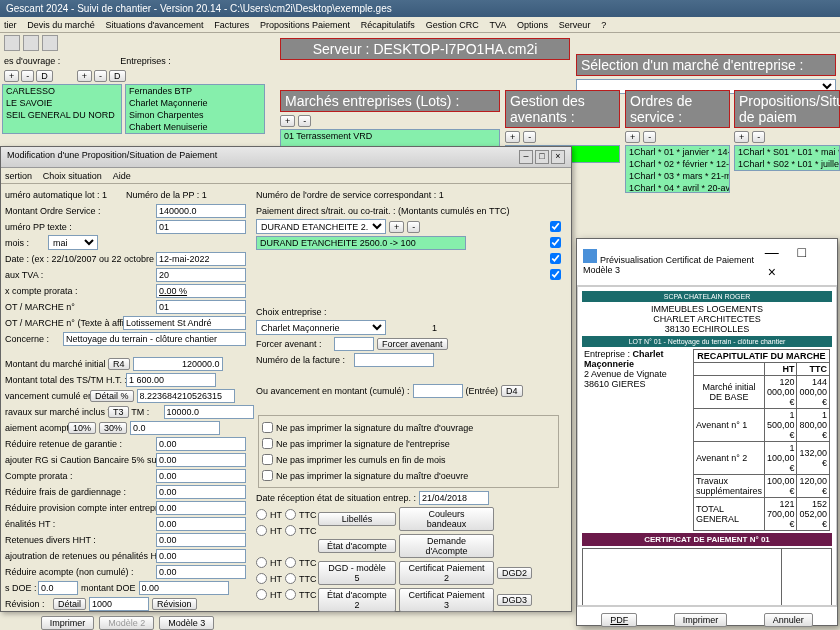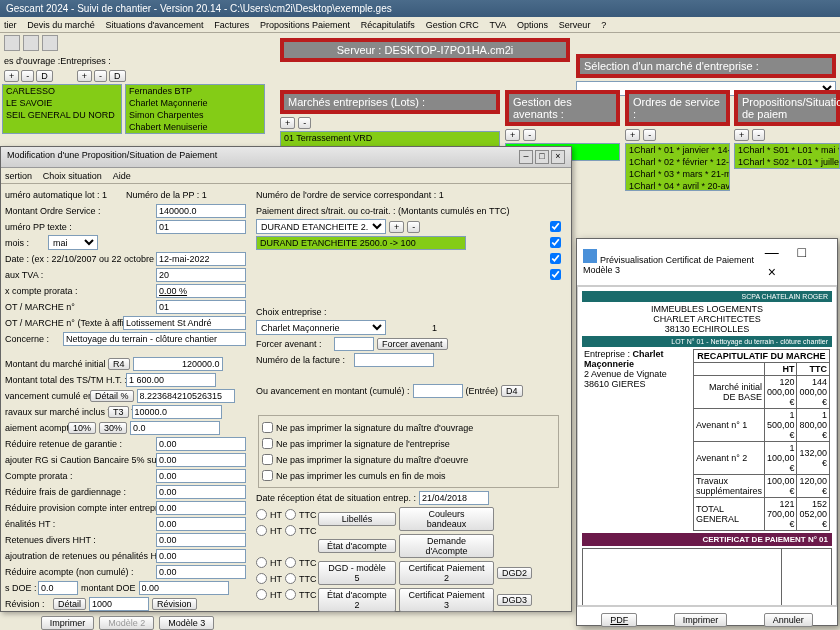--- a/index.html
+++ b/index.html
@@ -3,40 +3,40 @@
 <meta charset="utf-8">
 <style>
 *{box-sizing:border-box;font-family:Tahoma,sans-serif;font-size:9px;margin:0;padding:0}
 body{background:#ece9d8;width:840px;height:630px;overflow:hidden;position:relative}
 .titlebar{background:linear-gradient(#4a6b8a,#3a5a7a);color:#fff;padding:3px 6px;font-size:10px}
 .menubar{background:#ece9d8;padding:2px 4px;border-bottom:1px solid #aca899;font-size:10px}
 .menubar span{margin-right:8px}
 .toolbar{padding:2px 4px;display:flex;gap:3px}
 .ico{width:16px;height:16px;background:#ddd;border:1px solid #999;display:inline-block}
 .panel{position:absolute;background:#ece9d8}
-.sec-hdr{background:#888;color:#fff;padding:2px 4px;font-size:11px;border:4px solid #b91c1c}
+.sec-hdr{background:#888;color:#fff;padding:2px 4px;font-size:14px;border:1px solid #b91c1c}
 .btn{background:linear-gradient(#fff,#e0e0e0);border:1px solid #888;padding:1px 8px;font-size:9px;cursor:pointer;border-radius:2px}
 .btn-s{padding:0 4px}
 input[type=text],.inp{background:#fff;border:1px solid #7f9db9;padding:1px 2px;font-size:9px;height:14px}
 select{background:#fff;border:1px solid #7f9db9;font-size:9px;height:15px}
-.lst{background:#84cc16;border:1px solid #7f9db9;overflow:hidden}
+.lst{background:#86efac;border:1px solid #7f9db9;overflow:hidden}
 .lst div{padding:1px 3px;white-space:nowrap}
 .row{display:flex;align-items:center;gap:3px;margin:1px 0;min-height:15px}
 .lbl{font-size:9px;white-space:nowrap}
 .ck{width:11px;height:11px}
 .dlg{position:absolute;background:#ece9d8;border:1px solid #666;box-shadow:2px 2px 5px rgba(0,0,0,.3)}
 .dlg-tb{background:linear-gradient(#e8e8e8,#d0d0d0);padding:3px 6px;display:flex;justify-content:space-between;border-bottom:1px solid #999}
 .dlg-tb .wbtn{display:flex;gap:2px}
 .wb{width:14px;height:14px;border:1px solid #888;background:#ddd;text-align:center;line-height:11px;font-size:9px}
 .prev{position:absolute;background:#fff;border:1px solid #666;box-shadow:3px 3px 8px rgba(0,0,0,.4)}
 .prev-tb{background:#fff;padding:3px 6px;display:flex;justify-content:space-between;align-items:center;border-bottom:1px solid #ccc}
 .pvico{width:14px;height:14px;background:#4a90d9;display:inline-block;margin-right:3px}
 .pvwb{width:30px;height:20px;border:none;background:none;font-size:14px;text-align:center}
 .doc{background:#fff;border:1px solid #ccc;padding:4px;font-size:6px}
-.doc-bar{padding:2px 4px;color:#fff;font-size:7px;text-align:right}
+.doc-bar{padding:2px 4px;color:#fff;font-size:7px;text-align:center}
 .doc-tbl{border-collapse:collapse;width:100%;font-size:5px}
 .doc-tbl td,.doc-tbl th{border:1px solid #666;padding:1px 2px;text-align:right}
 .green{background:#0f0}
 .grp{border:1px solid #aca899;padding:3px;margin:2px}
 </style>
 </head>
 <body>
 
 <div class="titlebar">Gescant 2024 - Suivi de chantier - Version 20.14 - C:\Users\cm2i\Desktop\exemple.ges</div>
 <div class="menubar">
@@ -52,21 +52,21 @@
  <span>Serveur</span>
  <span>?</span>
 </div>
 <div class="toolbar">
  <span class="ico"></span>
  <span class="ico"></span>
  <span class="ico"></span>
 </div>
 
 <div class="panel" style="left:0;top:54px;width:275px">
- <div style="display:flex;padding:2px 4px">
+ <div style="display:flex;gap:60px;padding:2px 4px">
   <span class="lbl">es d'ouvrage :</span>
   <span class="lbl">Entreprises :</span>
  </div>
  <div style="display:flex;gap:2px;padding:2px 4px">
   <button class="btn btn-s">+</button>
   <button class="btn btn-s">-</button>
   <button class="btn btn-s">D</button>
   <span style="width:20px"></span>
   <button class="btn btn-s">+</button>
   <button class="btn btn-s">-</button>
@@ -212,21 +212,21 @@
           <input class="inp" style="width: 90px;" value="1 600.00">
         </div>
    <div class="row">
           <span class="lbl" style="width:82px">vancement cumulé en % :</span>
           <button class="btn btn-s">Détail %</button>
           <input class="inp" style="width: 98px;" value="8.223684210526315">
         </div>
    <div class="row">
           <span class="lbl" style="width:100px">ravaux sur marché inclus TS et TM :</span>
           <button class="btn btn-s">T3</button>
-          <input class="inp" style="width: 90px;" value="10000.0">
+          <input class="inp" style="width: 90px; margin-left: 32px;" value="10000.0">
         </div>
    <div class="row">
           <span class="lbl" style="width:60px">aiement acompte :</span>
           <button class="btn btn-s">10%</button>
           <button class="btn btn-s">30%</button>
           <input class="inp" style="width: 90px;" value="0.0">
         </div>
    <div class="row">
           <span class="lbl" style="width:148px">Réduire retenue de garantie :</span>
           <input class="inp" style="width: 90px;" value="0.00">
@@ -340,25 +340,25 @@
     <div class="row">
             <input type="checkbox" class="ck" style="">
             <span class="lbl">Ne pas imprimer la signature du maître d'ouvrage</span>
           </div>
     <div class="row">
             <input type="checkbox" class="ck" style="">
             <span class="lbl">Ne pas imprimer la signature de l'entreprise</span>
           </div>
     <div class="row">
             <input type="checkbox" class="ck" style="">
-            <span class="lbl">Ne pas imprimer la signature du maître d'oeuvre</span>
+            <span class="lbl">Ne pas imprimer les cumuls en fin de mois</span>
           </div>
     <div class="row">
             <input type="checkbox" class="ck" style="">
-            <span class="lbl">Ne pas imprimer les cumuls en fin de mois</span>
+            <span class="lbl">Ne pas imprimer la signature du maître d'oeuvre</span>
           </div>
    </div>
    <div class="row">
           <span class="lbl" style="width:160px">Date réception état de situation entrep. :</span>
           <input class="inp" style="width: 70px;" value="21/04/2018">
         </div>
    <div style="display:flex;gap:2px">
     <div style="width:60px">
      <div class="row">
               <input type="radio" class="ck" style="">
@@ -442,21 +442,21 @@
      <tbody>
               <tr>
                 <th colspan="3" style="text-align:center">RECAPITULATIF DU MARCHE</th>
               </tr>
      <tr>
                 <th></th>
                 <th>HT</th>
                 <th>TTC</th>
               </tr>
      <tr>
-                <td style="text-align:right">Marché initial DE BASE</td>
+                <td style="text-align:center">Marché initial DE BASE</td>
                 <td>120 000,00 €</td>
                 <td>144 000,00 €</td>
               </tr>
      <tr>
                 <td style="text-align:left">Avenant n° 1</td>
                 <td>1 500,00 €</td>
                 <td>1 800,00 €</td>
               </tr>
      <tr>
                 <td style="text-align:left">Avenant n° 2</td>

